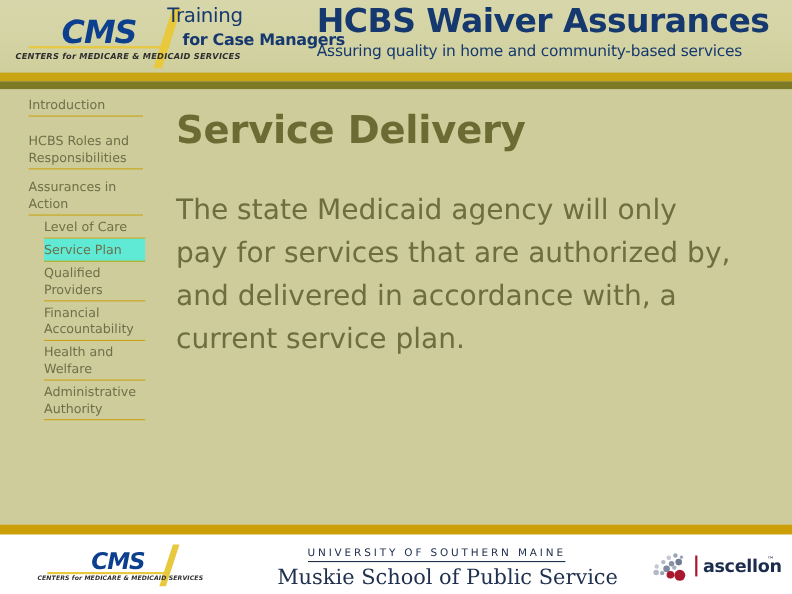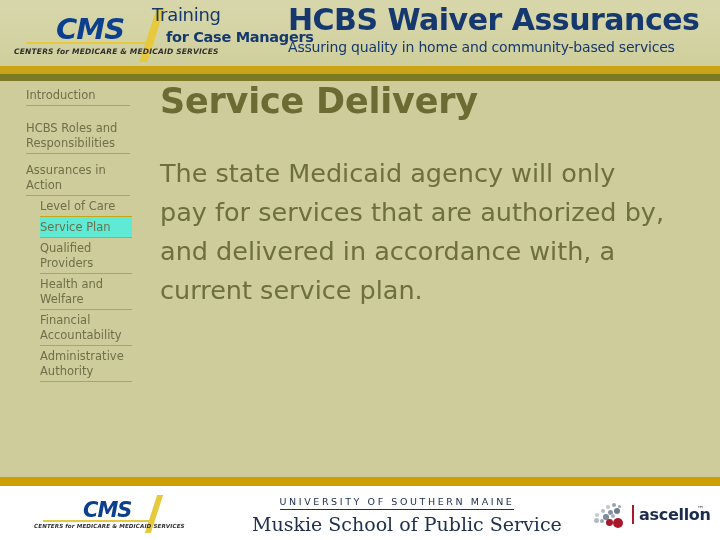--- a/index.html
+++ b/index.html
@@ -146,21 +146,21 @@
   }
   .nav-item.active {
     background: #5eead4;
     color: #6f6f4a;
   }
   .nav-spacer { height: 6px; }
 
   
   .content {
     position: absolute;
-    left: 160px; top: 80px;
+    left: 160px; top: 98px;
     width: 545px;
   }
   .content-title {
     font-family: "DejaVu Sans", sans-serif;
     font-weight: bold;
     font-size: 35px;
     line-height: 42px;
     color: #6b6b33;
     letter-spacing: -0.2px;
     margin: 0 0 32px 0;
@@ -286,22 +286,22 @@
   <nav class="sidebar" id="sidebar">
       <div class="nav-item">Introduction</div>
       <div class="nav-spacer"></div>
       <div class="nav-spacer"></div>
       <div class="nav-item">HCBS Roles and Responsibilities</div>
       <div class="nav-spacer"></div>
       <div class="nav-item">Assurances in Action</div>
       <div class="nav-item sub">Level of Care</div>
       <div class="nav-item sub active">Service Plan</div>
       <div class="nav-item sub">Qualified Providers</div>
+      <div class="nav-item sub">Financial Accountability</div>
       <div class="nav-item sub">Health and Welfare</div>
-      <div class="nav-item sub">Financial Accountability</div>
       <div class="nav-item sub">Administrative Authority</div>
     </nav>
 
   <div class="content">
     <h1 class="content-title">Service Delivery</h1>
     <p class="content-body">The state Medicaid agency will only pay for services that are authorized by, and delivered in accordance with, a current service plan.</p>
   </div>
 
   <div class="footer-gold-bar"></div>
   <div class="footer">

